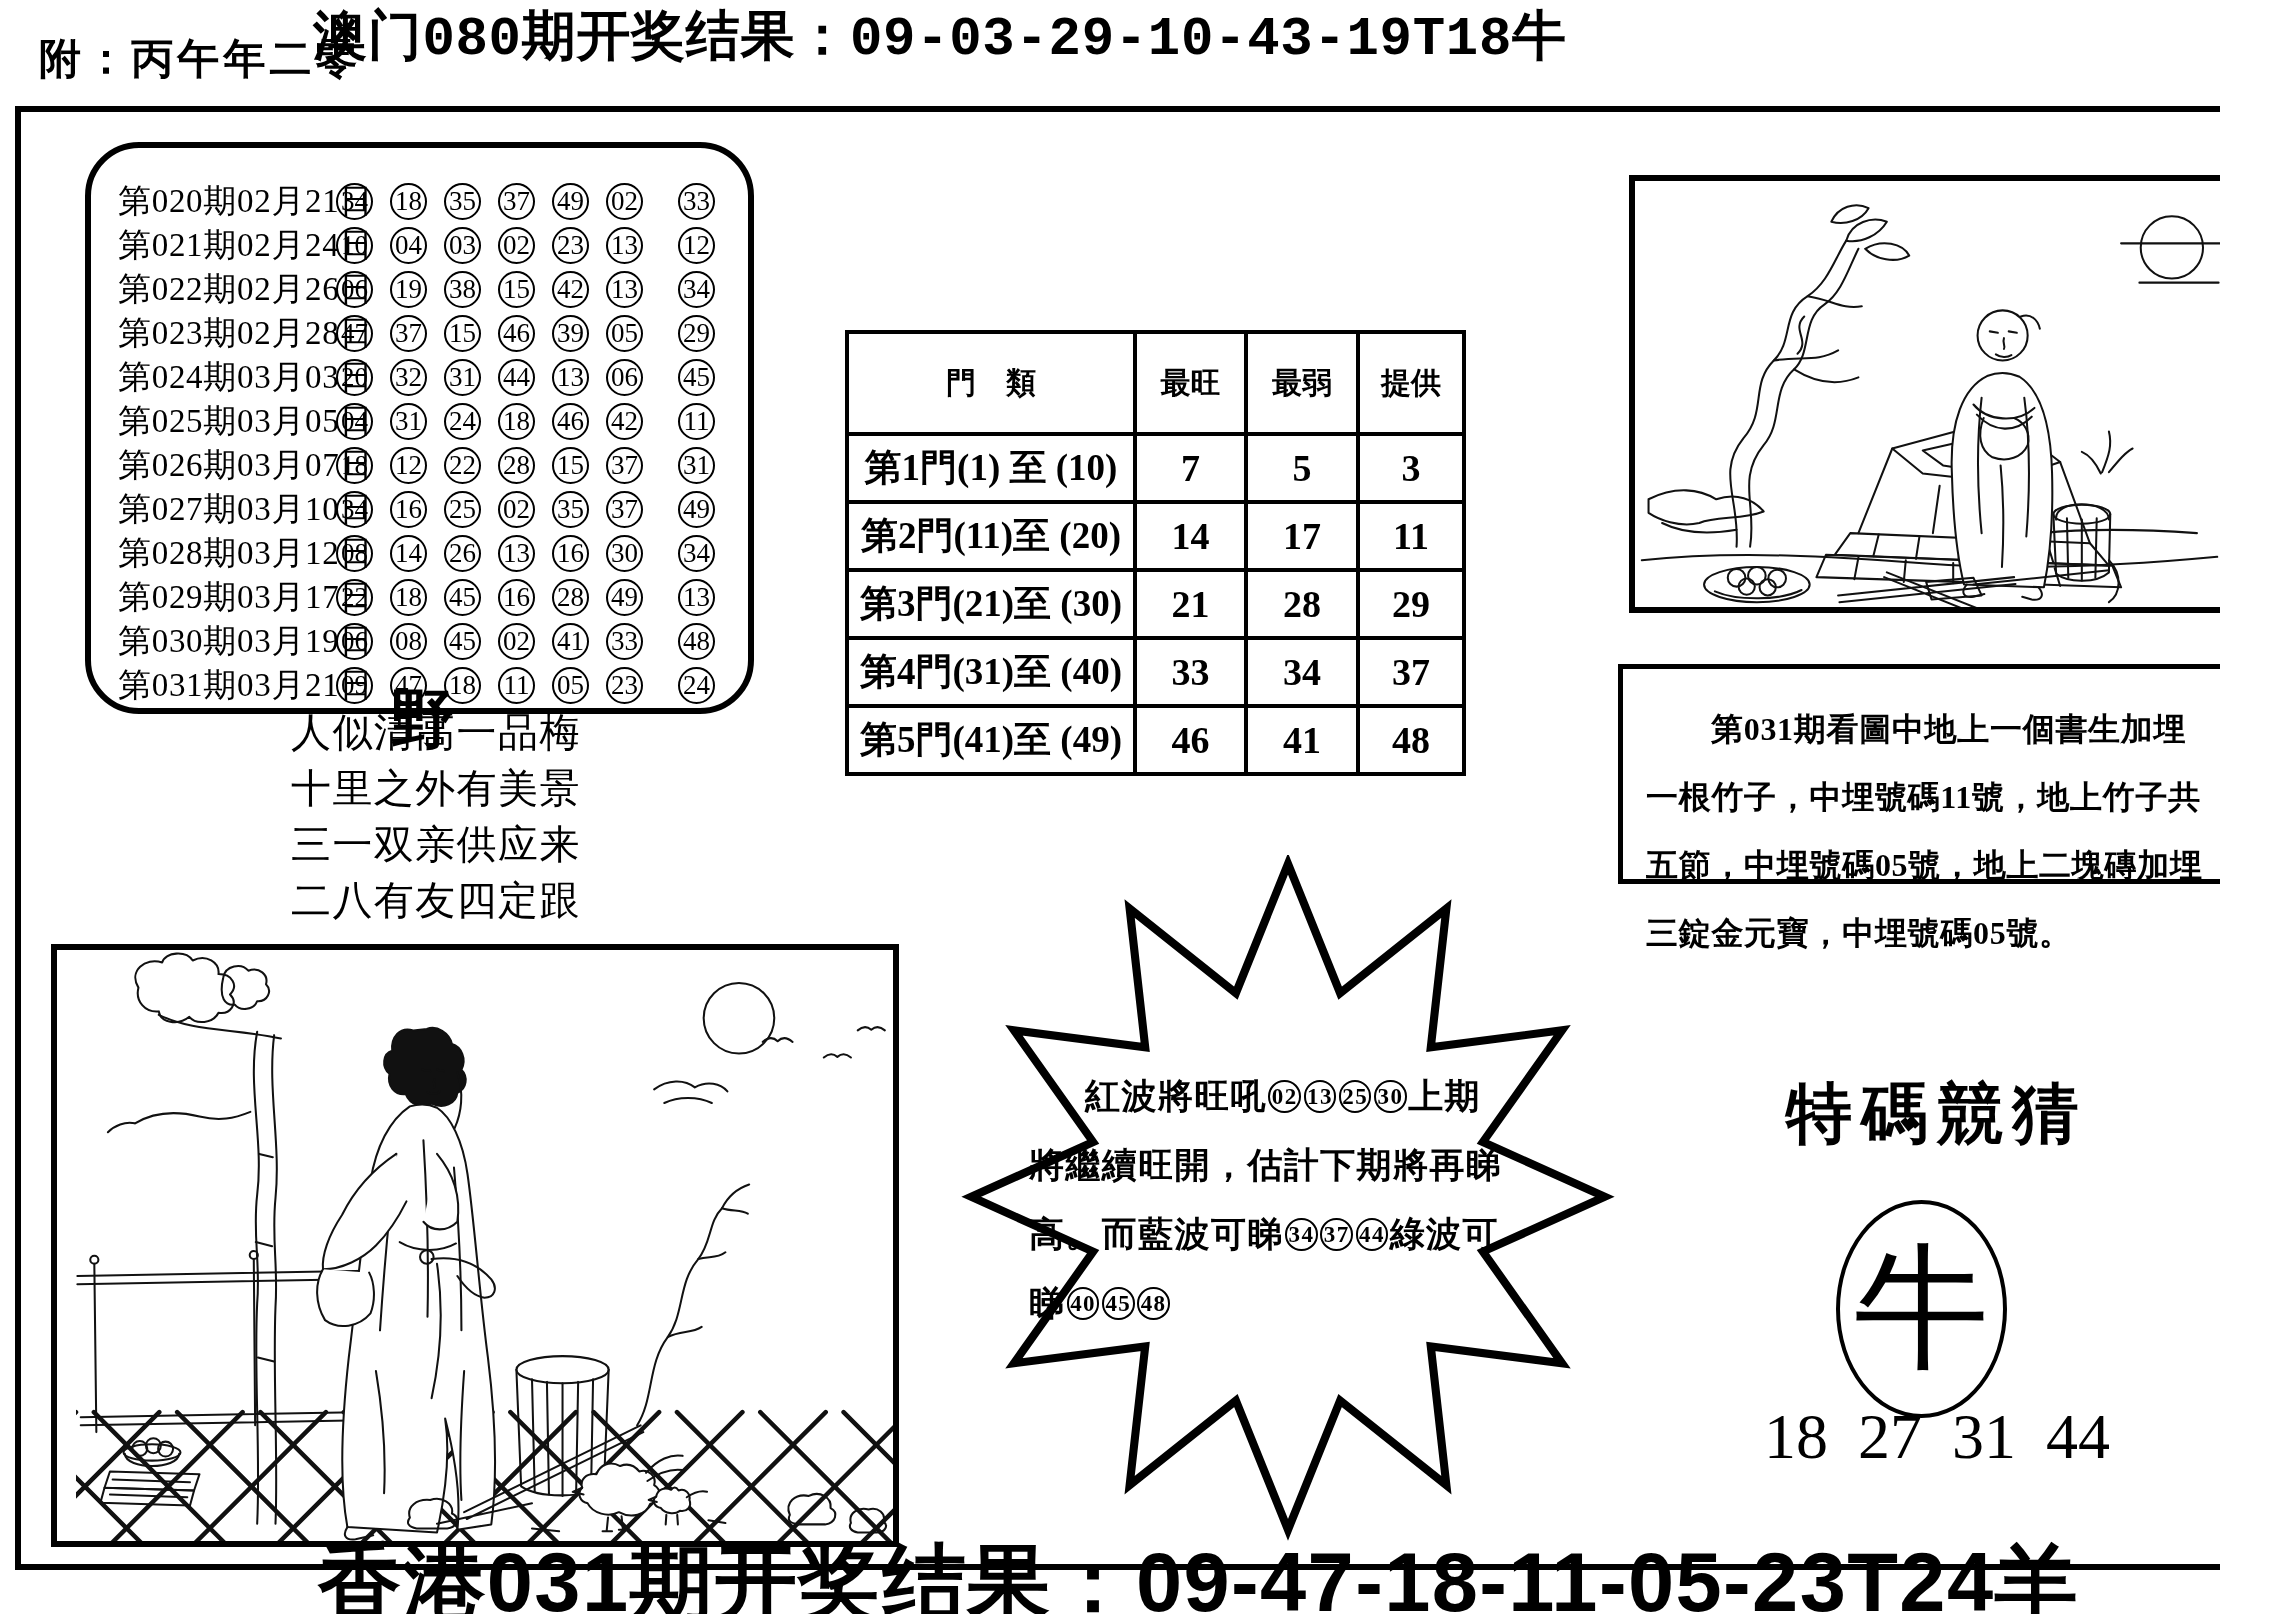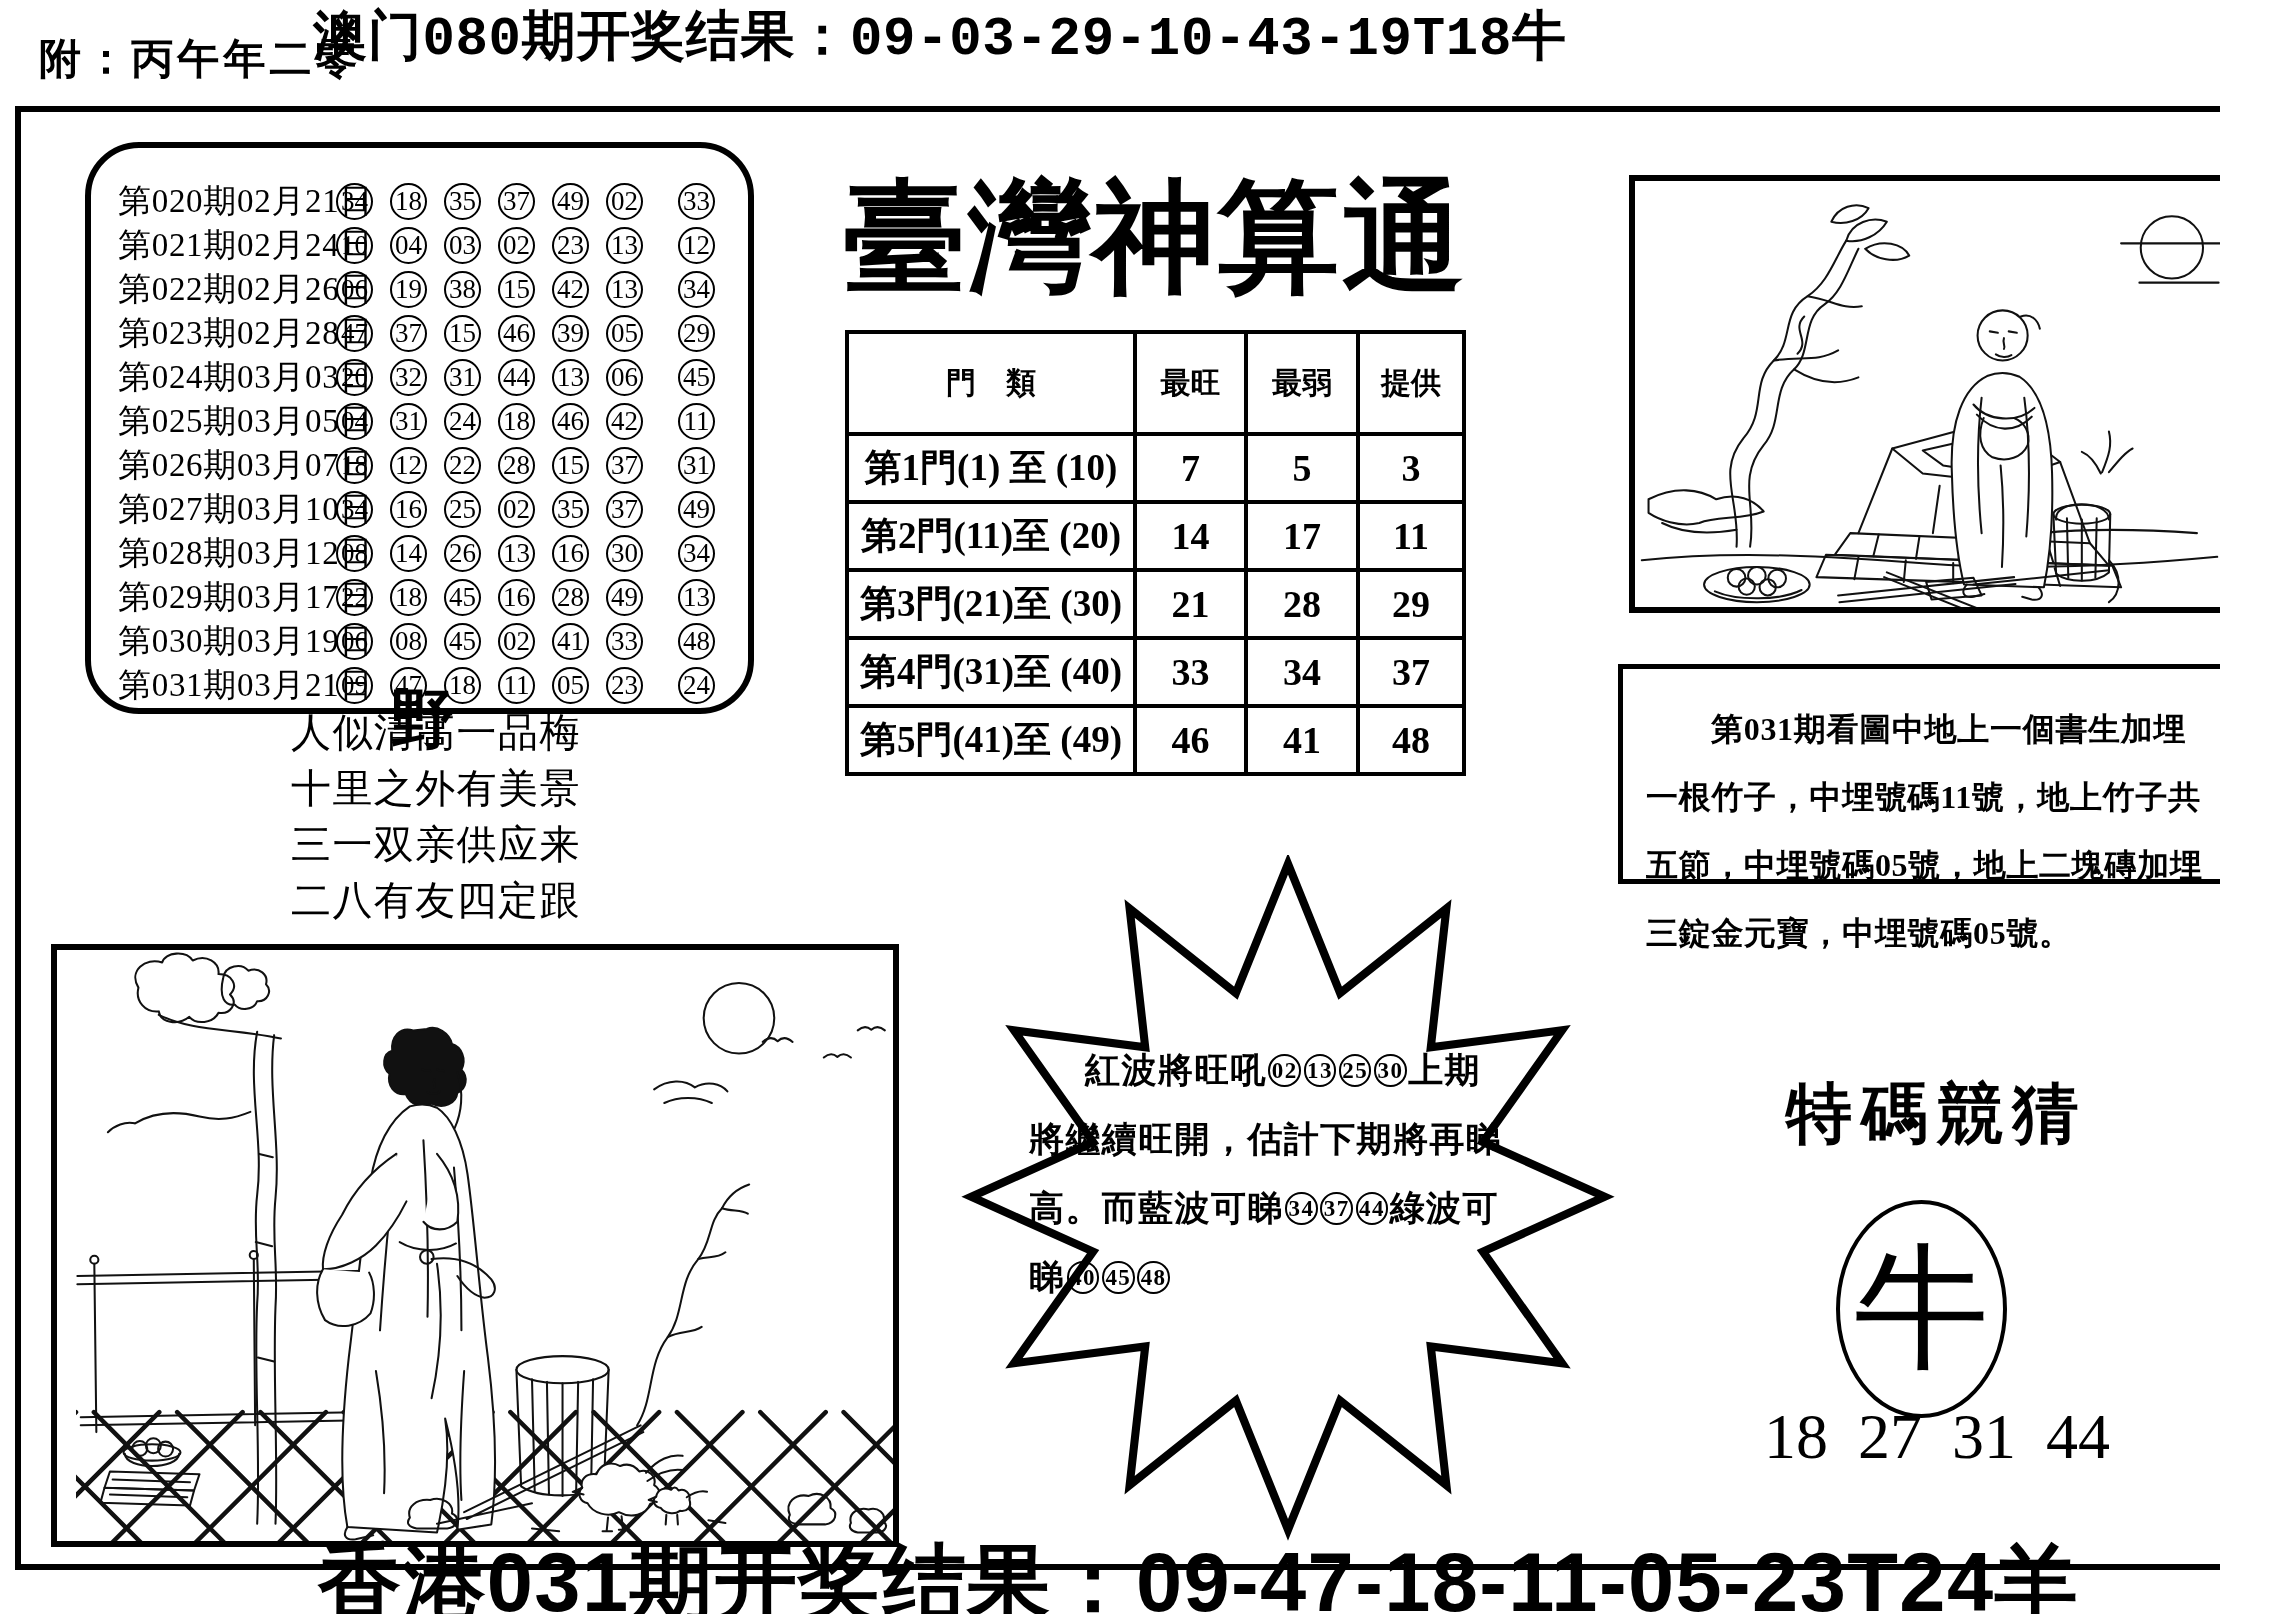--- a/index.html
+++ b/index.html
@@ -38,21 +38,21 @@
 
   .illus-tr { left:1629px; top:175px; width:601px; height:438px; border:6.1px solid #000; }
   .illus-bl { left:51px;  top:944px; width:848px; height:603px; border:6.8px solid #000; }
   .illus-tr svg, .illus-bl svg { display:block; width:100%; height:100%; }
 
   .note-box { left:1618px; top:664px; width:613px; height:220px; border:5.4px solid #000; padding:26px 23px 0 23px; }
   .note-text { font-size:32px; line-height:68px; text-indent:65px; letter-spacing:0.7px; font-weight:bold; }
 
   .starburst { left:953px; top:855px; width:670px; height:687px; }
   .starburst > svg { position:absolute; left:0; top:0; width:100%; height:100%; }
-  .star-text { position:absolute; left:76px; top:181px; font-size:35px; font-weight:bold; letter-spacing:1.4px; }
+  .star-text { position:absolute; left:76px; top:207px; font-size:35px; font-weight:bold; letter-spacing:1.4px; }
   .star-line { display:flex; align-items:center; height:69px; white-space:nowrap; }
   .star-line.indent { padding-left:56px; }
   .scircle { display:inline-flex; align-items:center; justify-content:center; width:32.5px; height:32.5px;
              border:2px solid #000; border-radius:50%; font-size:23px; margin:0 1.4px; flex:none; }
 
   .sp-title { left:1734px; top:1069px; width:406px; text-align:center; font-size:66px; font-weight:bold; letter-spacing:9.5px; }
   .sp-circle { left:1836px; top:1200px; width:171px; height:218px; border:4.1px solid #000; border-radius:50%;
                display:flex; align-items:center; justify-content:center; }
   .sp-circle span { font-size:135px; }
   .sp-nums { left:1761px; top:1400px; width:352px; display:flex; justify-content:center; gap:30px; font-size:64px; }
@@ -222,21 +222,20 @@
   </div>
 
   <div class="abs poem-char">野</div>
   <div class="abs poem">
     <div class="poem-line">人似清高一品梅</div>
     <div class="poem-line">十里之外有美景</div>
     <div class="poem-line">三一双亲供应来</div>
     <div class="poem-line">二八有友四定跟</div>
   </div>
 
-  <div class="abs main-title">臺灣神算通</div>
 
   <table class="abs cat-table">
     <colgroup>
         <col style="width:288px">
         <col style="width:111px">
         <col style="width:112px">
         <col style="width:106px">
       </colgroup>
     <thead>
       <tr>

